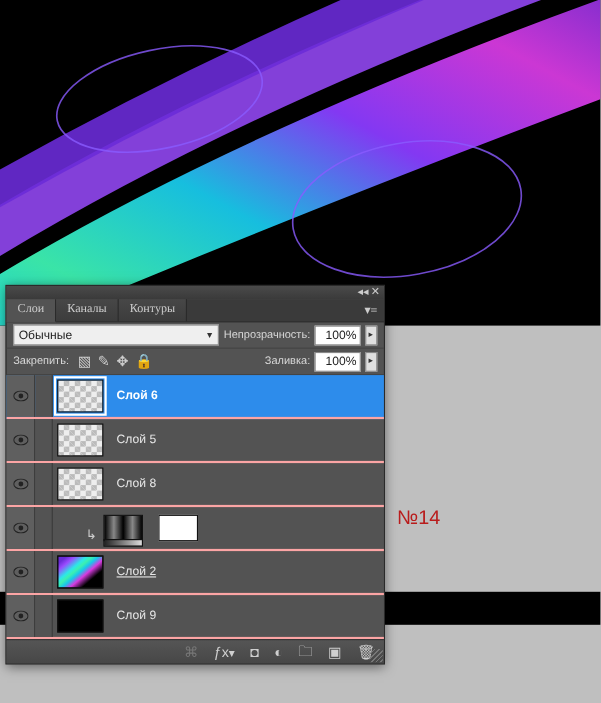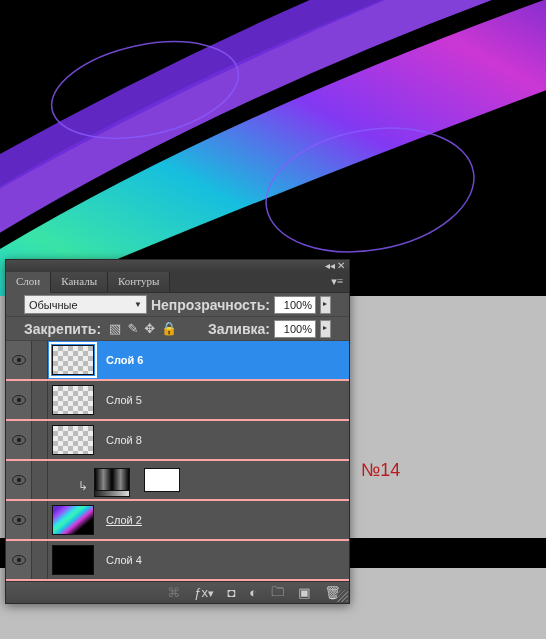--- a/index.html
+++ b/index.html
@@ -47,32 +47,32 @@
   }
   .tab {
     padding: 3px 10px; font-size: 11px; color: #ccc;
     border-right: 1px solid #2a2a2a; cursor: pointer;
     background: linear-gradient(#474747,#3c3c3c);
   }
   .tab.active { background: #535353; border-bottom: 1px solid #535353; margin-bottom:-1px;}
   .tabs .menu { margin-left: auto; padding: 3px 6px; color:#ccc; cursor:pointer;}
   .row {
     display: flex; align-items: center; height: 24px;
-    padding: 0 18px; gap: 4px;
+    padding: 0 6px; gap: 4px;
     border-bottom: 1px solid #444;
   }
   .select {
     flex: 1; height: 19px;
     background: #efefef; color:#222;
     border: 1px solid #888;
     display:flex; align-items:center; justify-content:space-between;
     padding: 0 4px; font-size:11px;
   }
   .select .tri { font-size:8px; color:#333;}
-  .lbl { color: #d8d8d8; font-size:14px; white-space:nowrap;font-weight:bold;}
+  .lbl { color: #d8d8d8; font-size:10px; white-space:nowrap;}
   .numbox {
     width: 42px; height: 18px; background:#fff; color:#222;
     border:1px solid #888; display:flex; align-items:center; justify-content:flex-end;
     padding: 0 3px; font-size:11px;
   }
   .stepper { width:11px; height:18px; background:#e0e0e0; border:1px solid #888; position:relative;}
   .stepper::before { content:"▸"; position:absolute; left:2px; top:2px; font-size:8px; color:#333;}
   .lock-icons { display:flex; gap:6px; align-items:center; margin-left:4px;}
   .lock-icons span { color:#ccc; font-size:13px; cursor:pointer;}
   .layers { background:#535353; }
@@ -261,21 +261,21 @@
 
     <div class="layer small">
       <div class="eye">
           <svg viewBox="0 0 14 10">
             <ellipse cx="7" cy="5" rx="6.5" ry="4.5" fill="none" stroke="#222" stroke-width="1"></ellipse>
             <circle cx="7" cy="5" r="2.2" fill="#222"></circle>
           </svg>
         </div>
       <div class="link-slot"></div>
       <div class="thumb black"></div>
-      <span class="lname">Слой 4</span>
+      <span class="lname">Слой 9</span>
     </div>
 
   </div>
 
   <div class="bottombar">
     <span class="dis">⌘</span>
     <span>ƒx<small>▾</small></span>
     <span>◘</span>
     <span>◐</span>
     <span>🗀</span>

